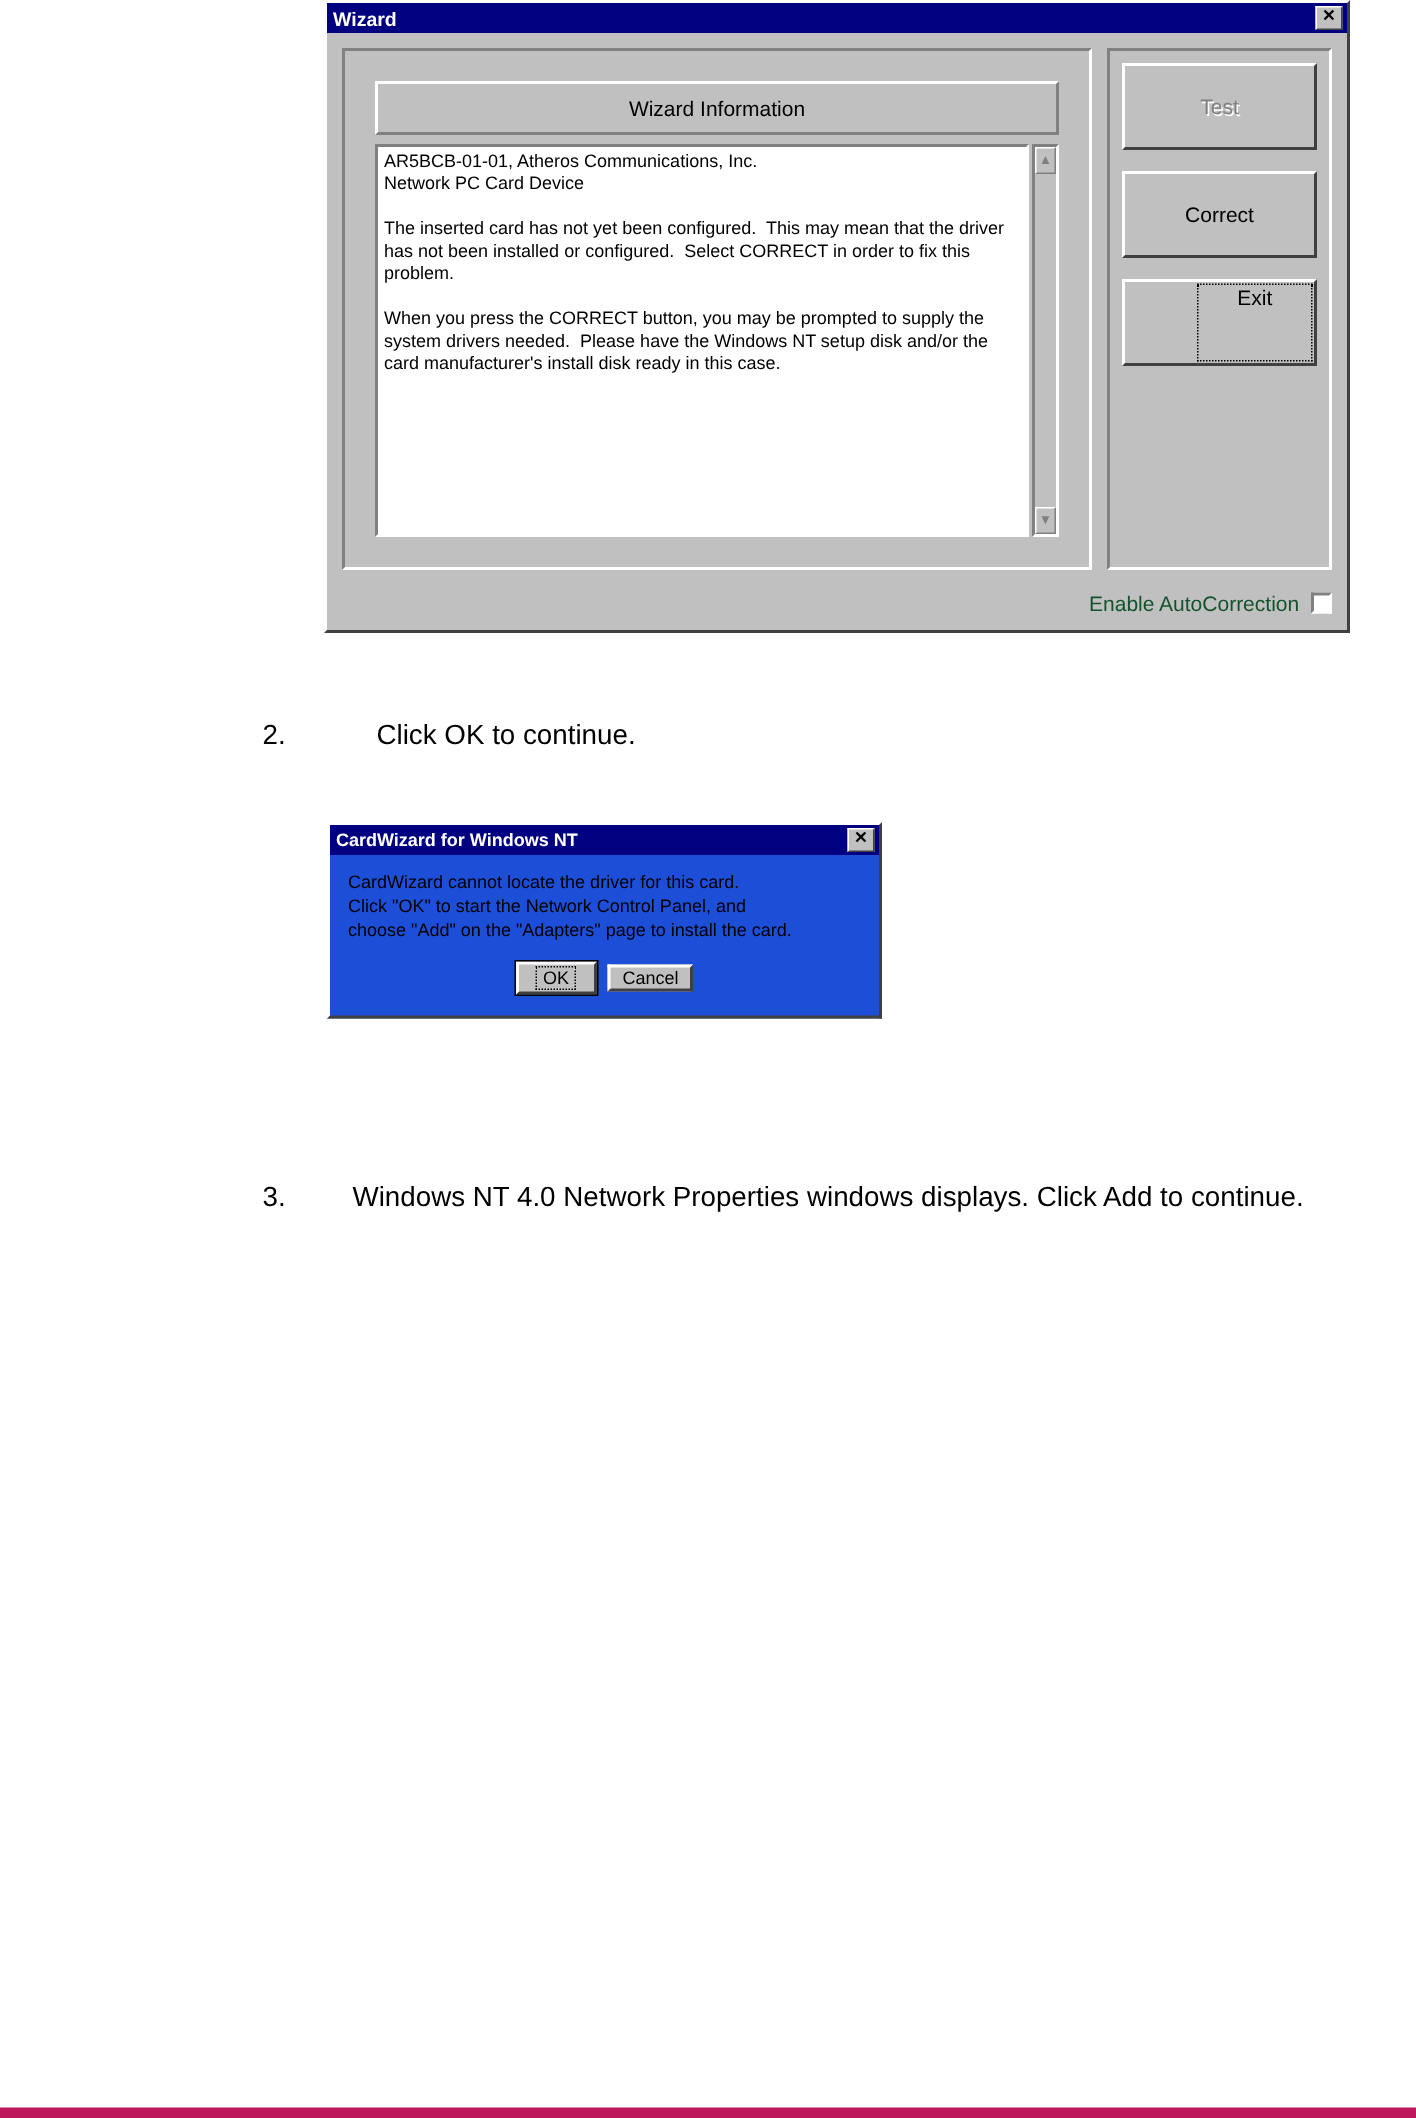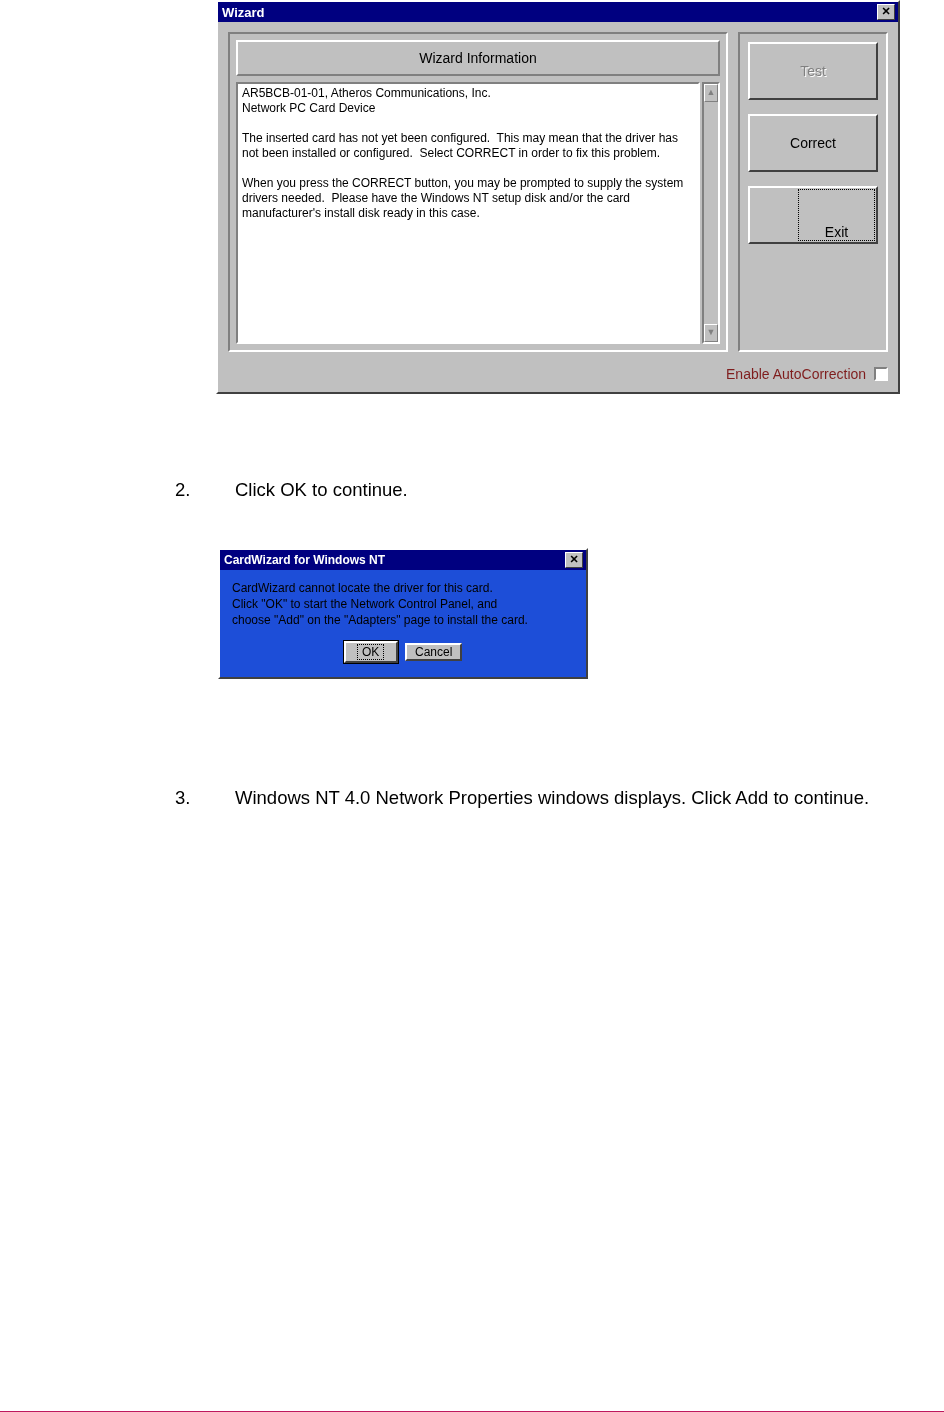--- a/index.html
+++ b/index.html
@@ -7,21 +7,21 @@
     margin: 0;
     padding: 0;
     font-family: Arial, Helvetica, sans-serif;
     background: #fff;
     width: 944px;
   }
   .page {
     position: relative;
     width: 944px;
     height: 1412px;
-    border-bottom: 1px solid #be185d;
+    border-bottom: 7px solid #be185d;
   }
 
   
   .wizard-window {
     position: absolute;
     top: 0;
     left: 216px;
     width: 684px;
     background: #c0c0c0;
     border: 2px solid #fff;
@@ -57,21 +57,21 @@
     display: flex;
     gap: 10px;
     font-family: "MS Sans Serif", Tahoma, Arial, sans-serif;
   }
   .wizard-left {
     flex: 1;
     border: 2px solid #808080;
     border-right-color: #fff;
     border-bottom-color: #fff;
     background: #c0c0c0;
-    padding: 6px;
+    padding: 20px;
     display: flex;
     flex-direction: column;
     gap: 6px;
   }
   .groupbox-header {
     text-align: center;
     font-size: 14px;
     color: #000;
     padding: 8px 0;
     border: 2px solid #fff;
@@ -145,30 +145,30 @@
   }
   .win-btn.disabled { color: #808080; text-shadow: 1px 1px 0 #fff; }
   .win-btn.focused {
     padding: 1px;
   }
   .win-btn.focused .focus-ring {
     border: 1px dotted #000;
     width: 100%;
     height: 100%;
     display: flex;
-    align-items: flex-end;
+    align-items: flex-start;
     justify-content: center;
     margin-left: 47px;
   }
   .footer-row {
     text-align: right;
     font-size: 14px;
     padding: 4px 10px 10px 0;
     font-family: "MS Sans Serif", Tahoma, Arial, sans-serif;
-    color: #7f1d1d;
+    color: #14532d;
   }
   .checkbox {
     display: inline-block;
     width: 14px; height: 14px;
     border: 2px solid #808080;
     border-right-color: #fff;
     border-bottom-color: #fff;
     background: #fff;
     vertical-align: -2px;
     margin-left: 4px;
@@ -179,21 +179,21 @@
     position: absolute;
     font-size: 18.5px;
     color: #000;
     line-height: 1.35;
   }
   .step .num {
     display: inline-block;
     width: 30px;
   }
   .step2 { top: 478px; left: 175px; width: 700px; }
-  .step2 .step-body { margin-left: 30px; }
+  .step2 .step-body { margin-left: 46px; }
   .step3 { top: 786px; left: 175px; width: 710px; }
   .step3 .step-body { margin-left: 30px; }
   .step-line { display: flex; }
 
   
   .cardwiz {
     position: absolute;
     top: 548px;
     left: 218px;
     width: 370px;

